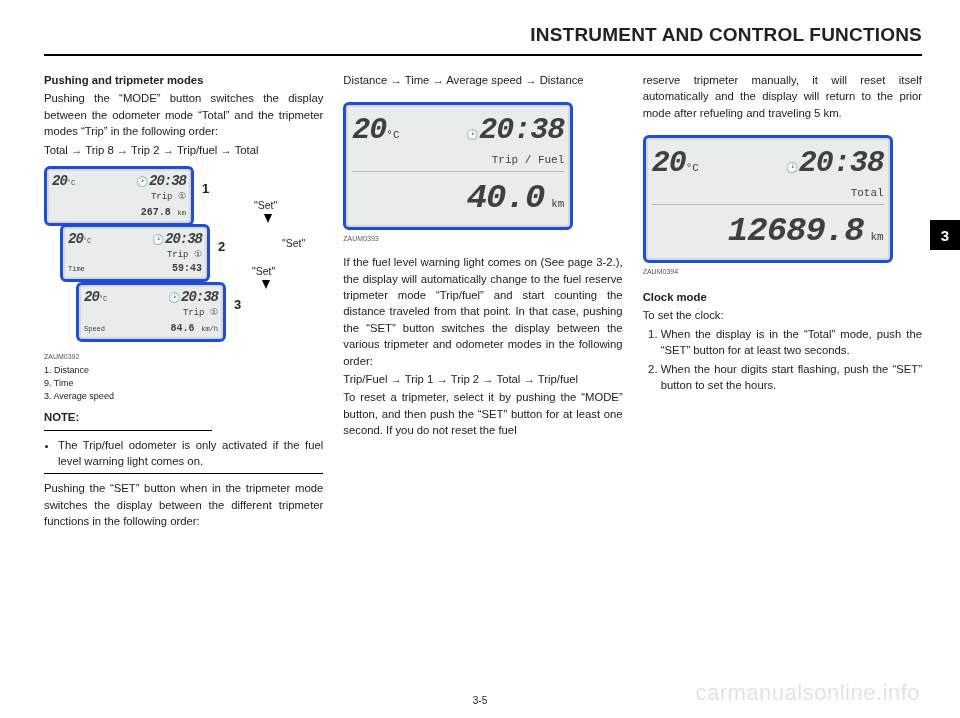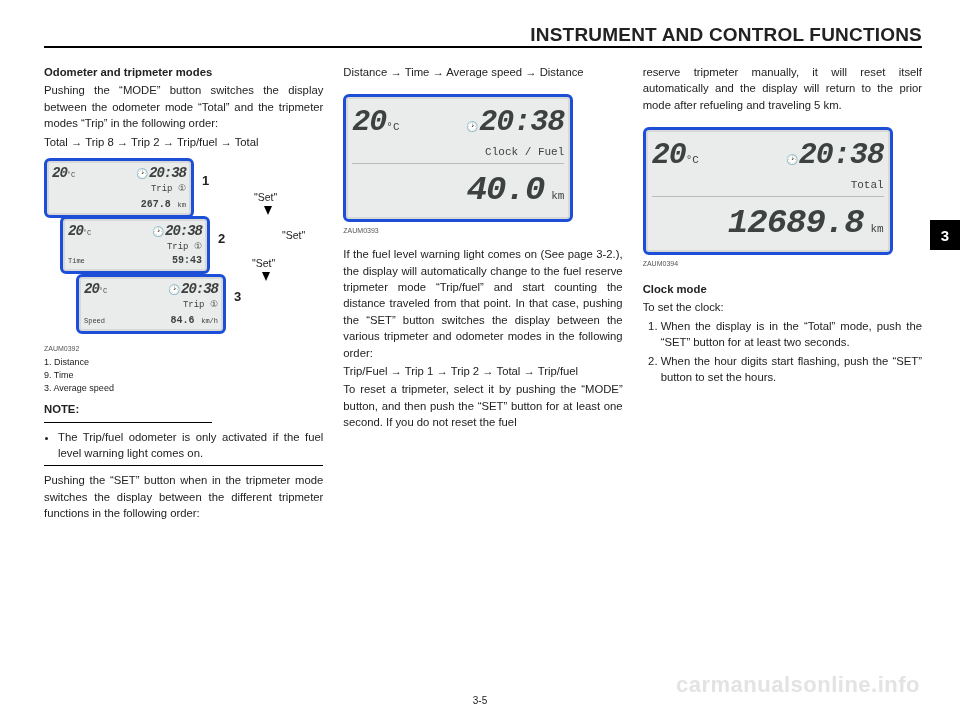--- a/index.html
+++ b/index.html
@@ -5,21 +5,21 @@
   * { box-sizing: border-box; margin: 0; padding: 0; }
   html, body { width: 960px; height: 718px; background: #fff; font-family: Arial, Helvetica, sans-serif; color: #222; }
   .page {
     position: relative;
     width: 960px; height: 718px;
     padding: 24px 38px 24px 44px;
   }
   .header {
     border-bottom: 2px solid #000;
     text-align: right;
-    padding-bottom: 0;
+    padding-bottom: 8px;
     margin-bottom: 16px;
   }
   .header h1 { font-size: 19px; font-weight: bold; letter-spacing: 0.2px; }
   .chapter-tab {
     position: absolute;
     right: 0; top: 220px;
     width: 30px; height: 30px;
     background: #000; color: #fff;
     font-weight: bold; font-size: 15px;
     display: flex; align-items: center; justify-content: center;
@@ -38,22 +38,22 @@
   }
   .note-rule.short { width: 60%; }
   ul.note-list { list-style: disc; padding-left: 14px; }
   ul.note-list li { text-align: justify; margin-bottom: 2px; }
   ol.steps { padding-left: 18px; }
   ol.steps li { text-align: justify; margin-bottom: 2px; }
   .fig-caption { font-size: 9px; margin-top: 2px; margin-bottom: 6px; }
   .fig-code { font-size: 7px; color: #555; margin-top: 2px; }
   .page-num { position: absolute; bottom: 12px; left: 0; right: 0; text-align: center; font-size: 10px; }
   .watermark {
-    position: absolute; bottom: 20px; right: 40px;
-    font-size: 22px; color: #e3e3e3; font-weight: 700; letter-spacing: 0.5px;
+    position: absolute; bottom: 12px; right: 40px;
+    font-size: 22px; color: #e3e3e3; font-weight: 400; letter-spacing: 0.5px;
     pointer-events: none;
     text-align: right;
   }
 
   
   .lcd {
     background: #e9eceb;
     border: 3px solid #1d4ed8;
     border-radius: 6px;
     box-shadow: inset 0 0 0 2px #d6d9d7;
@@ -96,21 +96,21 @@
 <div class="page">
   <div class="header">
     <h1>INSTRUMENT AND CONTROL FUNCTIONS</h1>
   </div>
 
   <div class="chapter-tab">3</div>
 
   <div class="cols">
 
     <div class="col">
-      <p class="subhead">Odometer and tripmeter modes</p>
+      <p class="subhead">Pushing and tripmeter modes</p>
       <p>Pushing the “MODE” button switches the display between the odometer mode “Total” and the tripmeter modes “Trip” in the following order:</p>
       <p>Total → Trip 8 → Trip 2  → Trip/fuel → Total</p>
 
       <div class="mini-stack">
 
         <div class="mini" style="left:0; top:0;">
           <div class="lcd">
             <div class="row">
               <span><span class="big">20</span><span class="sm">°C</span></span>
               <span><span class="clk">🕑</span><span class="big">20:38</span></span>
@@ -182,21 +182,21 @@
 
     <div class="col">
       <p>Distance → Time → Average speed → Distance</p>
 
       <div style="margin:14px 0 4px;">
         <div class="lcd" style="width:230px;">
           <div class="row">
             <span><span class="xbig">20</span><span class="mid">°C</span></span>
             <span><span class="clk">🕑</span><span class="xbig">20:38</span></span>
           </div>
-          <div class="label" style="font-size:11px;">Clock / Fuel</div>
+          <div class="label" style="font-size:11px;">Trip / Fuel</div>
           <hr>
           <div class="row">
               <span></span>
               <span><span class="xxl">40.0</span> <span class="mid">km</span></span>
             </div>
         </div>
       </div>
       <div class="fig-code">ZAUM0393</div>
 
       <p style="margin-top:10px;">If the fuel level warning light comes on (See page 3-2.), the display will automatically change to the fuel reserve tripmeter mode “Trip/fuel” and start counting the distance traveled from that point. In that case, pushing the “SET” button switches the display between the various tripmeter and odometer modes in the following order:</p>

